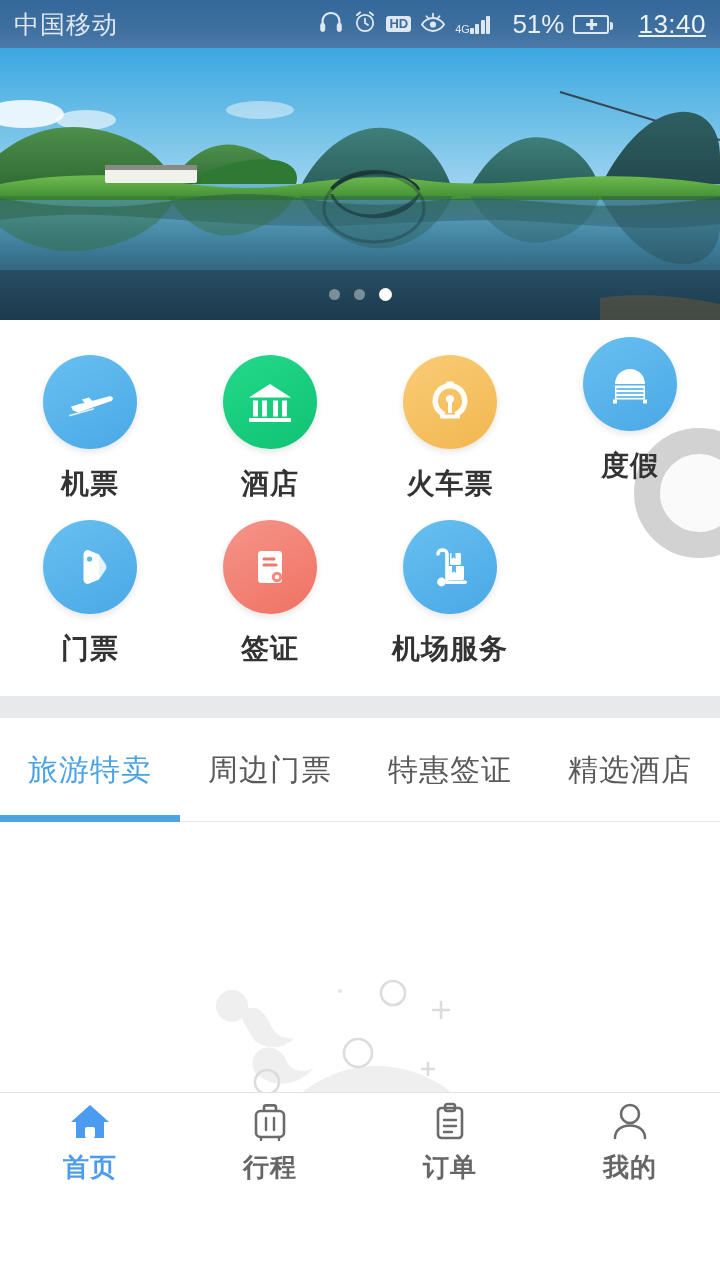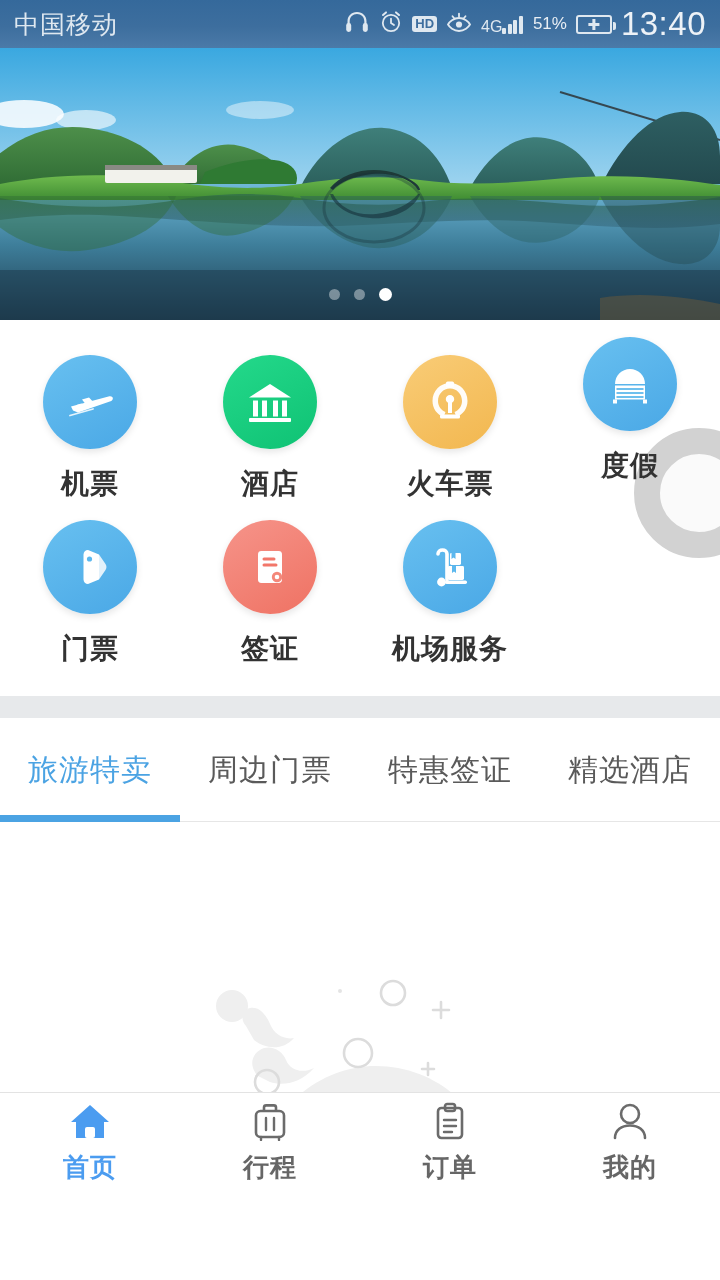--- a/index.html
+++ b/index.html
@@ -17,36 +17,36 @@
     display:flex; align-items:center; justify-content:space-between;
     padding:0 14px; color:#e8eef4;
   }
   .carrier { font-size:25px; letter-spacing:1px; color:#dfe8f0; }
   .sb-right { display:flex; align-items:center; gap:9px; }
   .sb-icon { display:block; }
   .hd-badge {
     font-size:13px; font-weight:bold; color:#3d6e9e; background:#dfe8f0;
     border-radius:3px; padding:1px 3px; line-height:1.05; letter-spacing:0;
   }
-  .pct { font-size:17px; color:#e8eef4; margin-left:1px; }
-  .clock { font-size:33px; color:#edf2f7; margin-left:0; letter-spacing:0.5px; }
+  .pct { font-size:26px; color:#e8eef4; margin-left:13px; }
+  .clock { font-size:26px; color:#edf2f7; margin-left:20px; letter-spacing:0.5px;text-decoration:underline; }
   .batt {
     width:36px; height:19px; border:2px solid #dfe8f0; border-radius:3px;
     position:relative; display:flex; align-items:center; justify-content:center;
   }
   .batt:after {
     content:""; position:absolute; right:-6px; top:5px; width:3px; height:8px;
     background:#dfe8f0; border-radius:0 2px 2px 0;
   }
   .batt-plus { color:#dfe8f0; font-size:15px; line-height:1; font-weight:bold; }
   .sig { display:flex; align-items:flex-end; gap:1.5px; height:20px; }
   .sig i { display:block; width:4px; background:#dfe8f0; border-radius:1px; }
   .sig i:nth-child(1){height:6px;} .sig i:nth-child(2){height:10px;}
   .sig i:nth-child(3){height:14px;} .sig i:nth-child(4){height:18px;}
-  .net4g { font-size:16px; color:#dfe8f0; line-height:0.95; text-align:right; margin-right:-1px; }
+  .net4g { font-size:11px; color:#dfe8f0; line-height:0.95; text-align:right; margin-right:-1px; }
 
   
   .banner {
     position:absolute; top:48px; left:0; width:720px; height:272px;
     overflow:hidden; background:#12405c;
   }
   .banner svg { display:block; width:720px; height:272px; }
   .dots {
     position:absolute; left:0; bottom:19px; width:720px;
     display:flex; justify-content:center; align-items:center; gap:14px;

